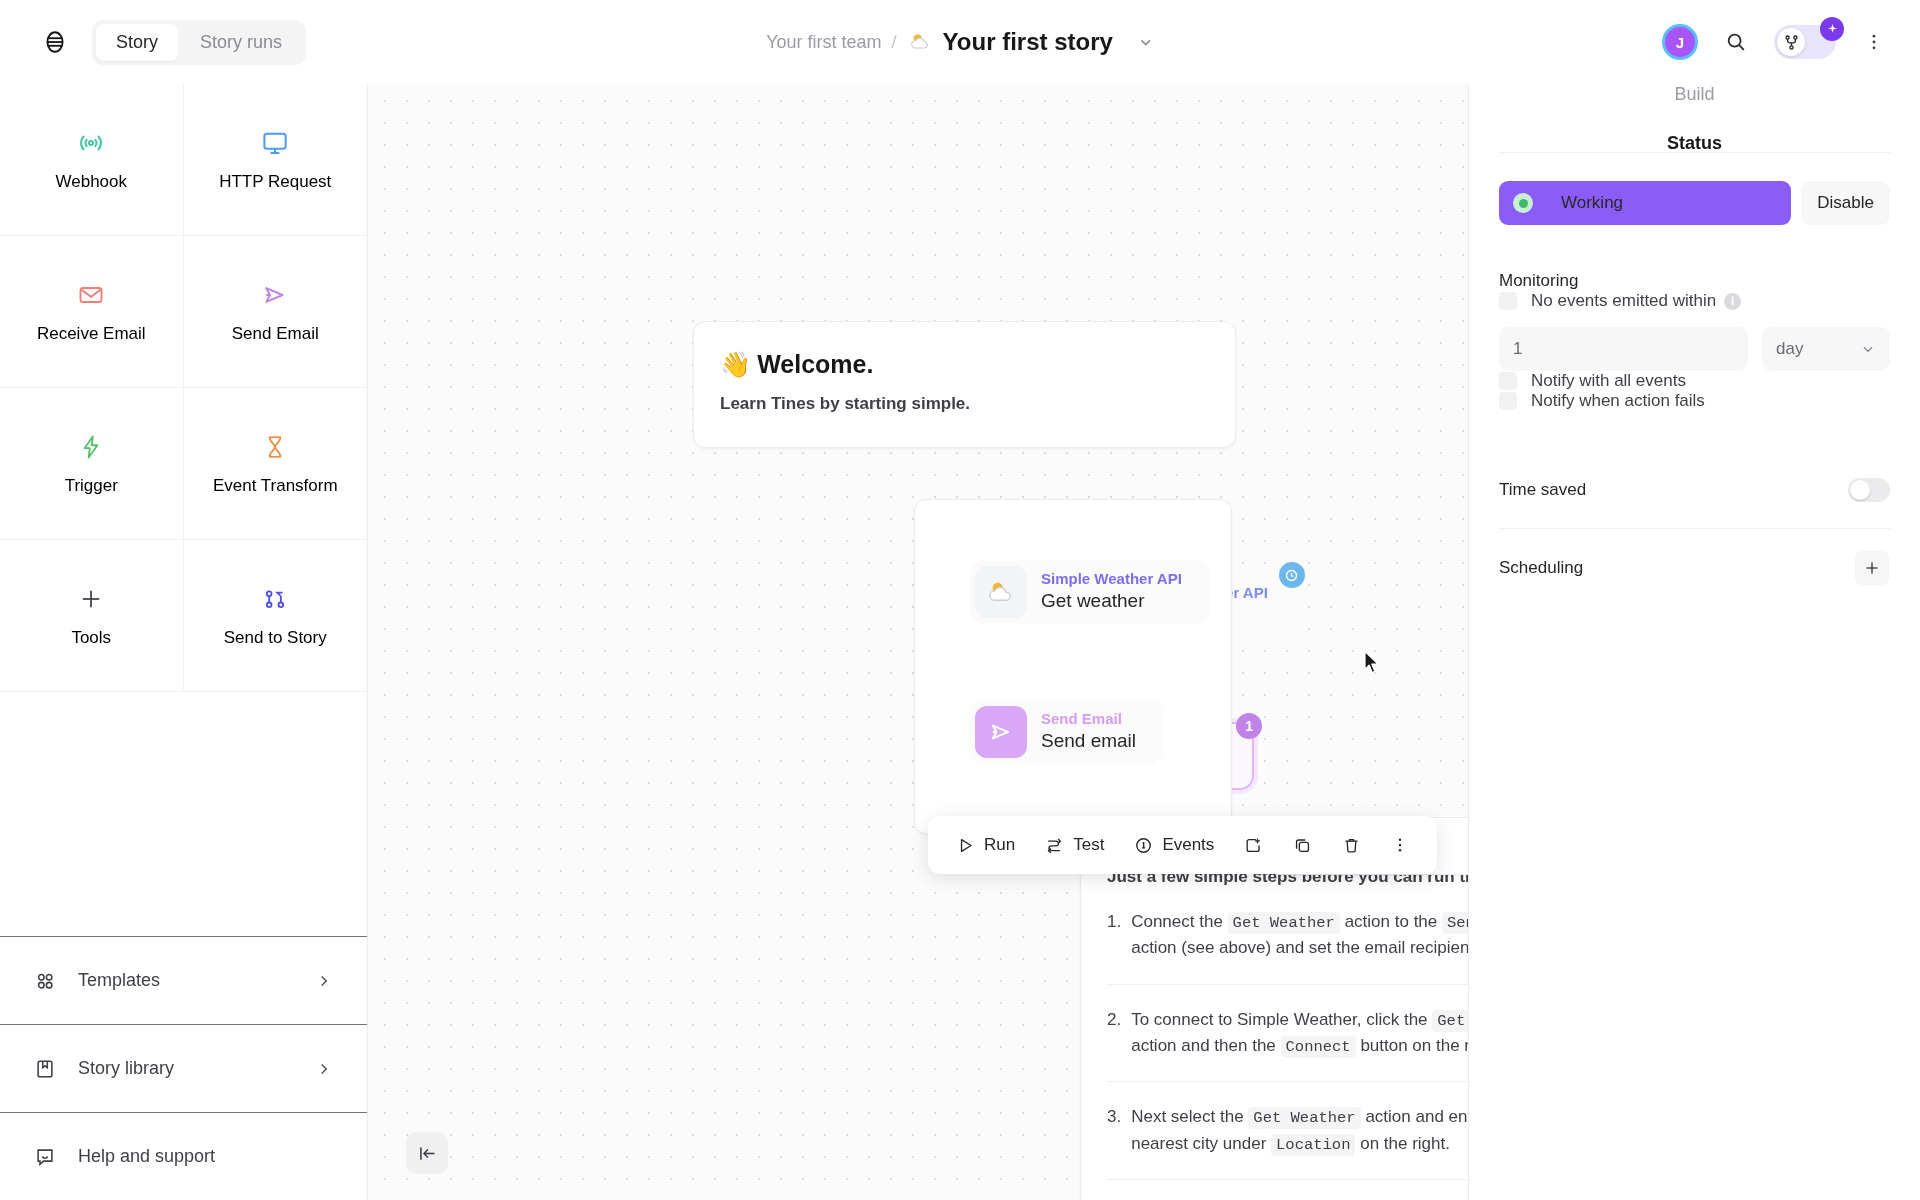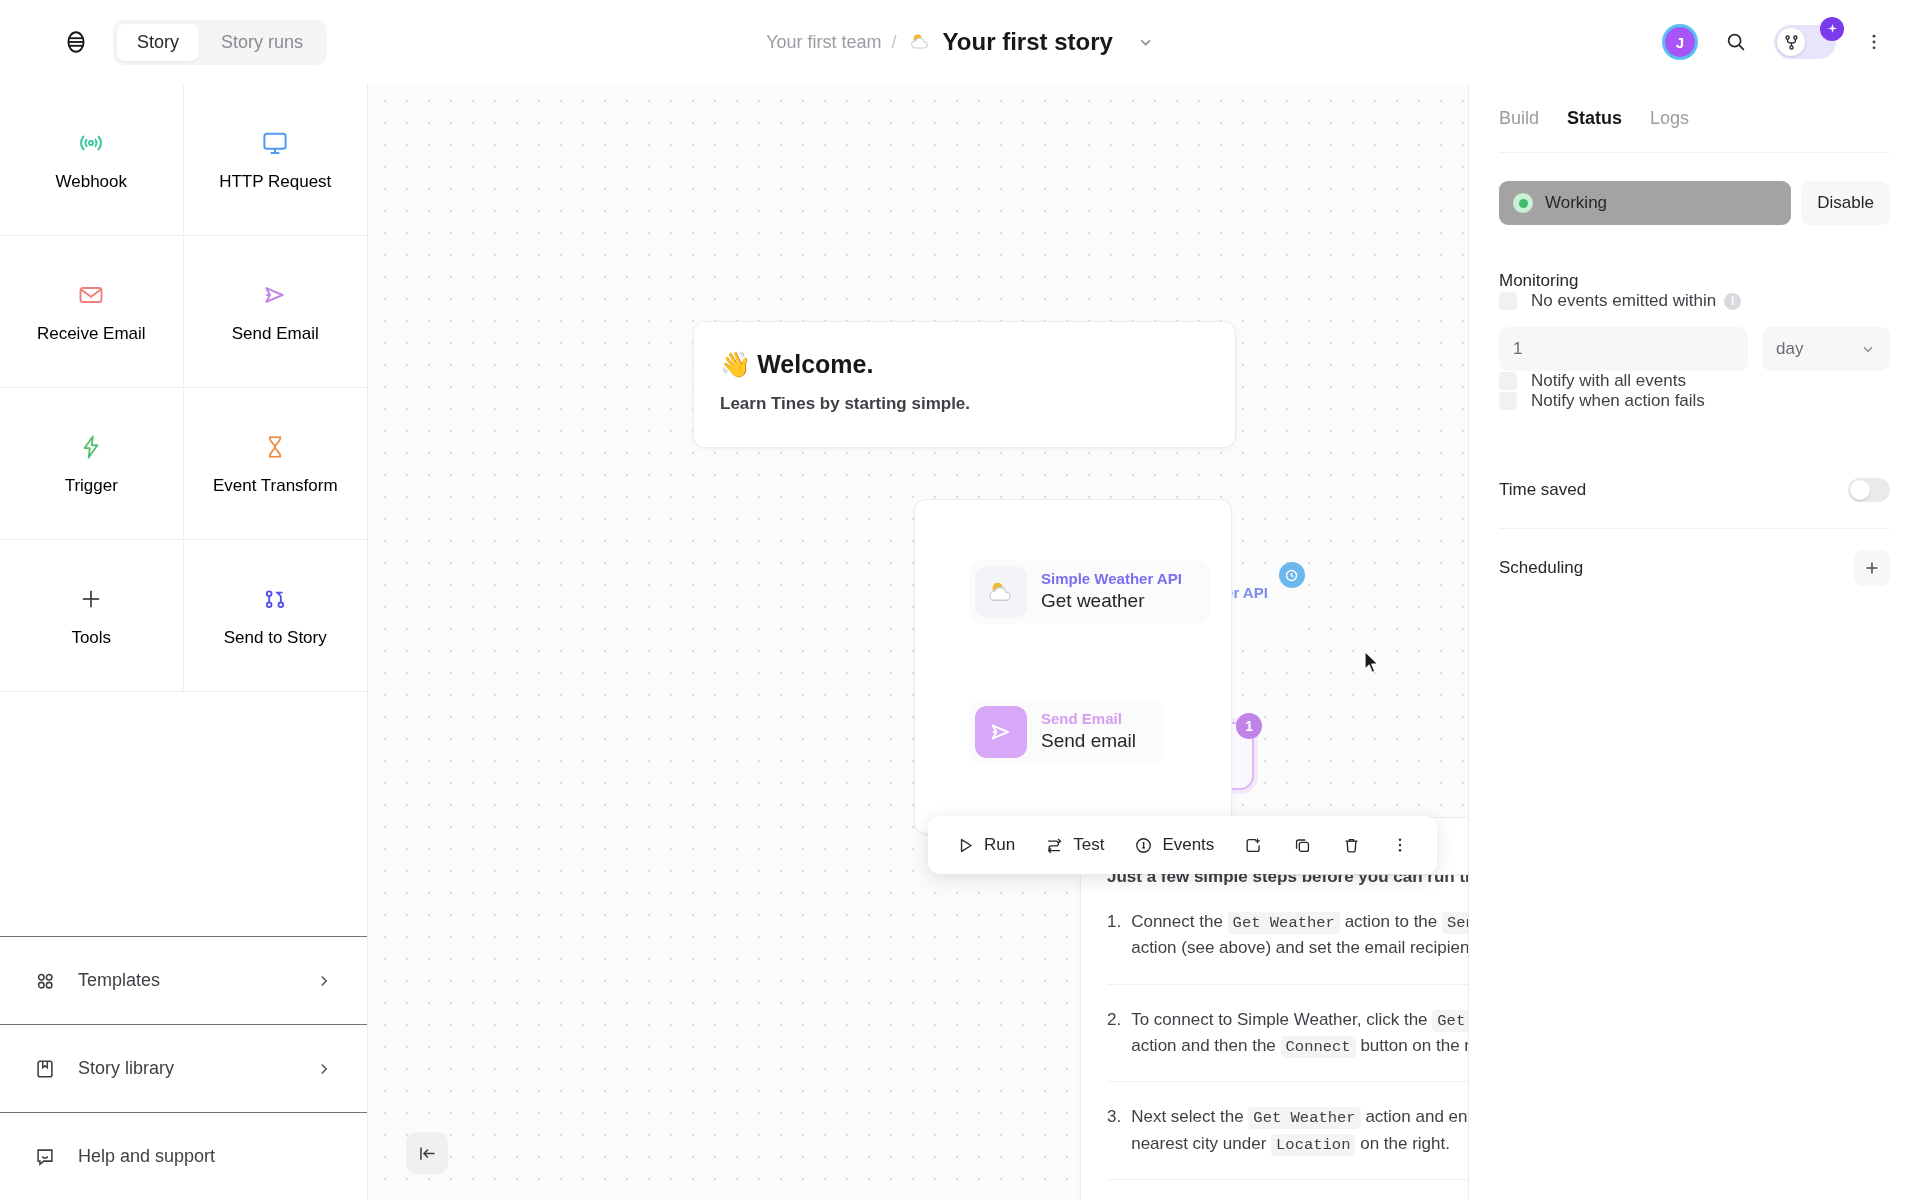--- a/index.html
+++ b/index.html
@@ -8,21 +8,21 @@
     font-family: "Liberation Sans", sans-serif;
     background: #ffffff;
     overflow: hidden;
     -webkit-font-smoothing: antialiased;
   }
   .app { position: relative; width: 1920px; height: 1200px; display: flex; flex-direction: column; }
 
   
   .topbar {
     height: 84px; flex: 0 0 84px; background: #fff;
-    display: flex; align-items: center; position: relative; z-index: 40; padding-left: 21px;
+    display: flex; align-items: center; position: relative; z-index: 40;
   }
   .logo-btn { margin-left: 38px; width: 34px; height: 34px; display:flex; align-items:center; justify-content:center; cursor:pointer; }
   .seg {
     margin-left: 20px; background: #f4f4f5; border-radius: 10px; padding: 4px;
     display: flex; align-items: center; gap: 2px;
   }
   .seg-item {
     padding: 8px 20px; border-radius: 8px; font-size: 18px; color: #8a8a93; cursor: pointer; white-space: nowrap;
   }
   .seg-item.active { background: #fff; color: #27272a; box-shadow: 0 1px 2px rgba(0,0,0,.06); }
@@ -168,28 +168,28 @@
     padding: 2px 5px; font-size: 15.5px; color: #3f3f46;
   }
 
   .cursor { position: absolute; left: 995px; top: 566px; z-index: 26; pointer-events: none; }
 
   
   .rightpanel {
     width: 452px; flex: 0 0 452px; background: #fff; border-left: 1px solid #ececed;
     padding: 0 30px; z-index: 30;
   }
-  .rp-tabs { display: flex; gap: 28px; height: 68px; align-items: center; }
+  .rp-tabs { display: flex; gap: 28px; height: 68px; align-items: center; flex-direction: column; }
   .rp-tab { font-size: 18px; color: #9b9ba3; cursor: pointer; }
   .rp-tab.active { color: #18181b; font-weight: 700; }
   .rp-divider { height: 1px; background: #f0f0f1; }
 
   .status-row { display: flex; gap: 10px; margin-top: 28px; }
   .status-box {
-    flex: 1; height: 44px; background: #a3a3a3; border-radius: 9px; display: flex; align-items: center; gap: 12px; padding: 0 14px;
+    flex: 1; height: 44px; background: #8b5cf6; border-radius: 9px; display: flex; align-items: center; gap: 28px; padding: 0 14px;
   }
   .status-dot-outer { width: 20px; height: 20px; border-radius: 50%; background: #c9efd4; display:flex; align-items:center; justify-content:center; }
   .status-dot { width: 9px; height: 9px; border-radius: 50%; background: #42b96a; }
   .status-label { font-size: 17px; color: #27272a; }
   .disable-btn {
     height: 44px; padding: 0 16px; background: #f7f7f8; border-radius: 9px; display:flex; align-items:center;
     font-size: 17px; color: #27272a; cursor: pointer;
   }
 
   .section-title { font-size: 17px; color: #27272a; font-weight: 400; }

